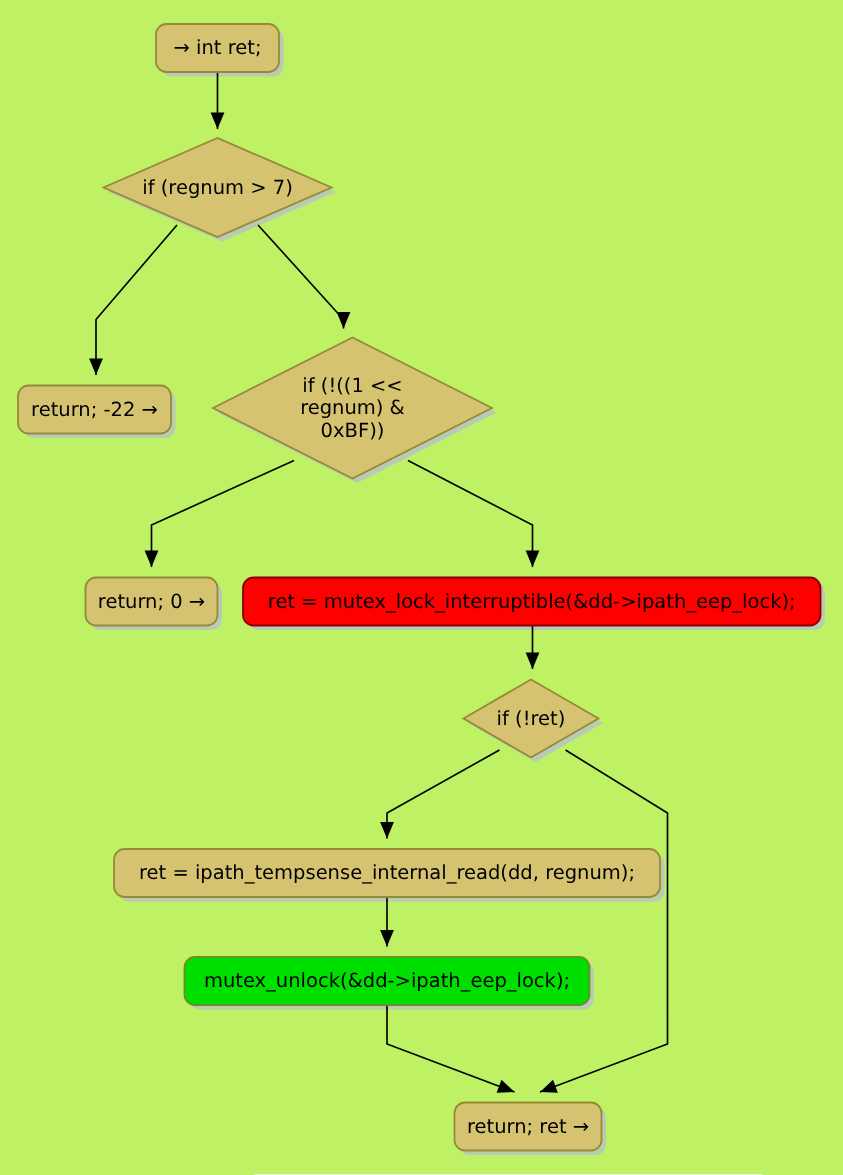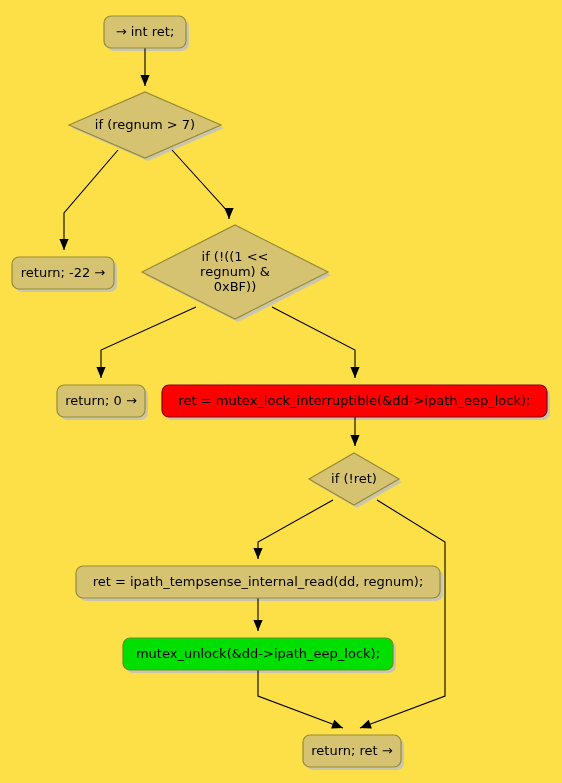--- a/index.html
+++ b/index.html
@@ -10,21 +10,21 @@
   body {
     width: 562px;
     height: 783px;
     font-family: "DejaVu Sans", sans-serif;
     overflow: hidden;
   }
   #flowchart-root {
     position: relative;
     width: 562px;
     height: 783px;
-    background: #fde047;
+    background: #bef264;
   }
   svg.chart-canvas {
     display: block;
     width: 562px;
     height: 783px;
   }
   .node-label {
     font-family: "DejaVu Sans", sans-serif;
     font-size: 13px;
     fill: #000000;

